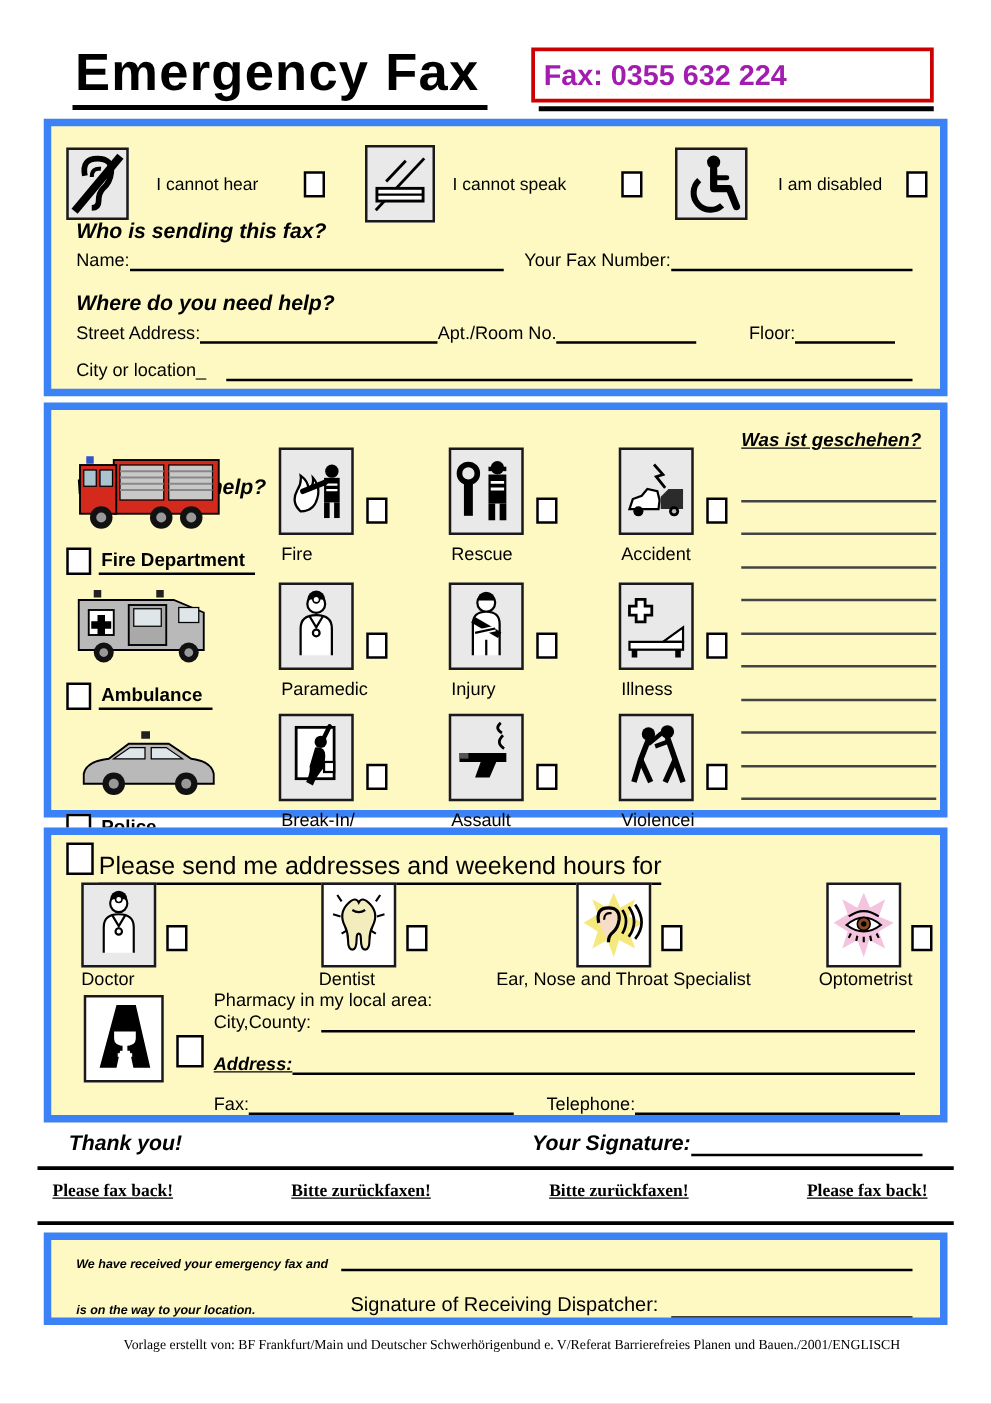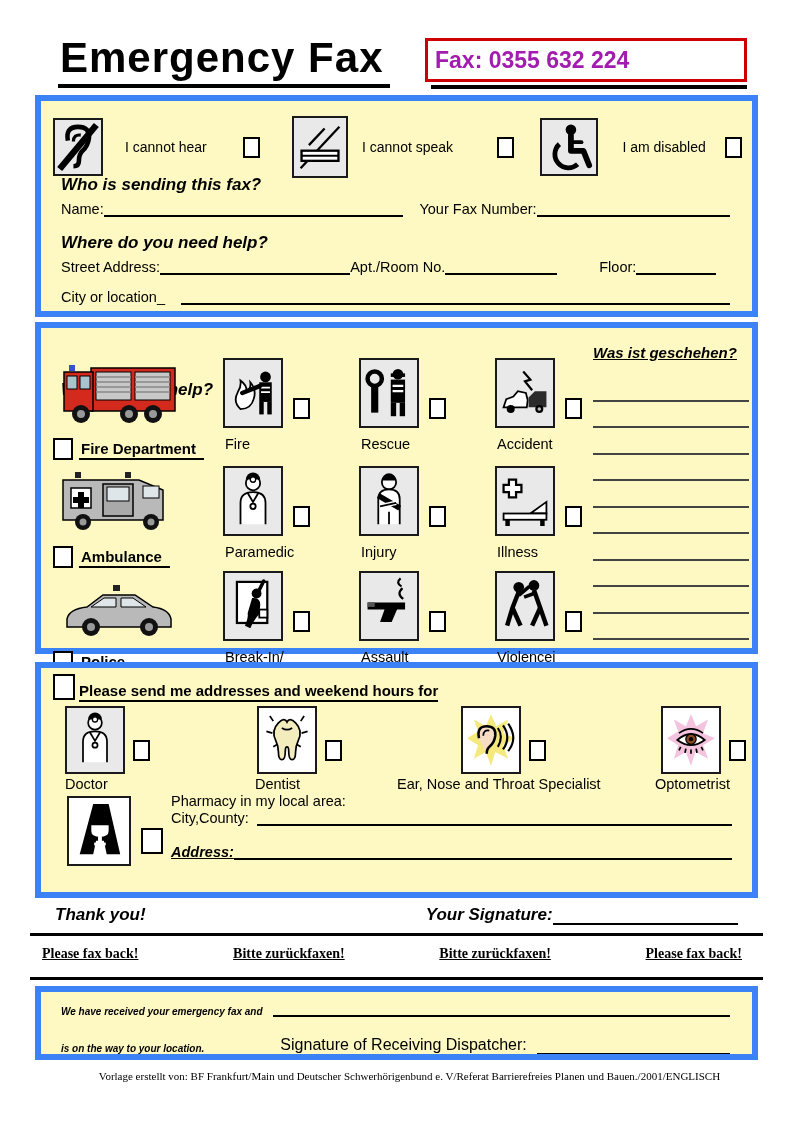--- a/index.html
+++ b/index.html
@@ -48,21 +48,21 @@
   .item-cell { width:136px; position:relative; }
   .item-cell .tile { width:60px; height:70px; position:absolute; left:0; top:0; }
   .item-cell .cb  { position:absolute; left:70px; top:40px; }
   .item-cell .item-label { position:absolute; left:2px; top:78px; font-size:14.5px; white-space:nowrap; }
   .notes { position:absolute; left:552px; top:16px; width:156px; }
   .notes-h { font-size:15px; font-weight:bold; font-style:italic; text-decoration:underline; white-space:nowrap; }
   .note-line { height:26.5px; border-bottom:2px solid #444; }
 
   
   .send-hdr { position:absolute; left:12px; top:6px; display:flex; align-items:flex-start; gap:4px; }
-  .send-title { font-size:15px; font-weight:bold; border-bottom:2.5px solid #000; padding-bottom:1px; margin-top:8px; white-space:nowrap; }
+  .send-title { font-size:20px; font-weight:normal; border-bottom:2.5px solid #000; padding-bottom:1px; margin-top:8px; white-space:nowrap; }
   .spec-tile { position:absolute; width:60px; height:68px; }
   .spec-cb { position:absolute; }
   .spec-label { position:absolute; font-size:14.5px; white-space:nowrap; }
   .pharm-txt { position:absolute; left:130px; right:20px; }
 
   .closing { position:absolute; left:55px; top:905px; right:55px; display:flex; align-items:flex-end; }
   .rule { position:absolute; left:30px; width:733px; height:3px; background:#000; }
   .faxback { position:absolute; left:42px; top:946px; width:700px; display:flex; justify-content:space-between;
              font-family:"Liberation Serif", serif; font-size:14px; font-weight:bold; }
   .faxback span { text-decoration:underline; white-space:nowrap; }
@@ -426,20 +426,27 @@
     </div>
     <div class="pharm-txt" style="top:142px;display:flex;align-items:flex-end;">
       <span class="lbl">City,County:</span>
       <span style="width:8px;"></span>
       <span class="ln" style="flex:1;"></span>
     </div>
     <div class="pharm-txt" style="top:176px;display:flex;align-items:flex-end;">
       <span class="lbl" style="font-weight:bold;font-style:italic;text-decoration:underline;">Address:</span>
       <span class="ln" style="flex:1;"></span>
     </div>
+    <div class="pharm-txt" style="top:208px;display:flex;align-items:flex-end;">
+      <span class="lbl">Fax:</span>
+      <span class="ln" style="width:212px;"></span>
+      <span style="width:26px;"></span>
+      <span class="lbl">Telephone:</span>
+      <span class="ln" style="width:212px;"></span>
+    </div>
   </div>
 
   <div class="closing">
     <span class="h-ital">Thank you!</span>
     <span style="width:280px;"></span>
     <span class="h-ital">Your Signature:</span>
     <span class="ln" style="flex:1;"></span>
   </div>
 
   <div class="rule" style="top:933px;"></div>

